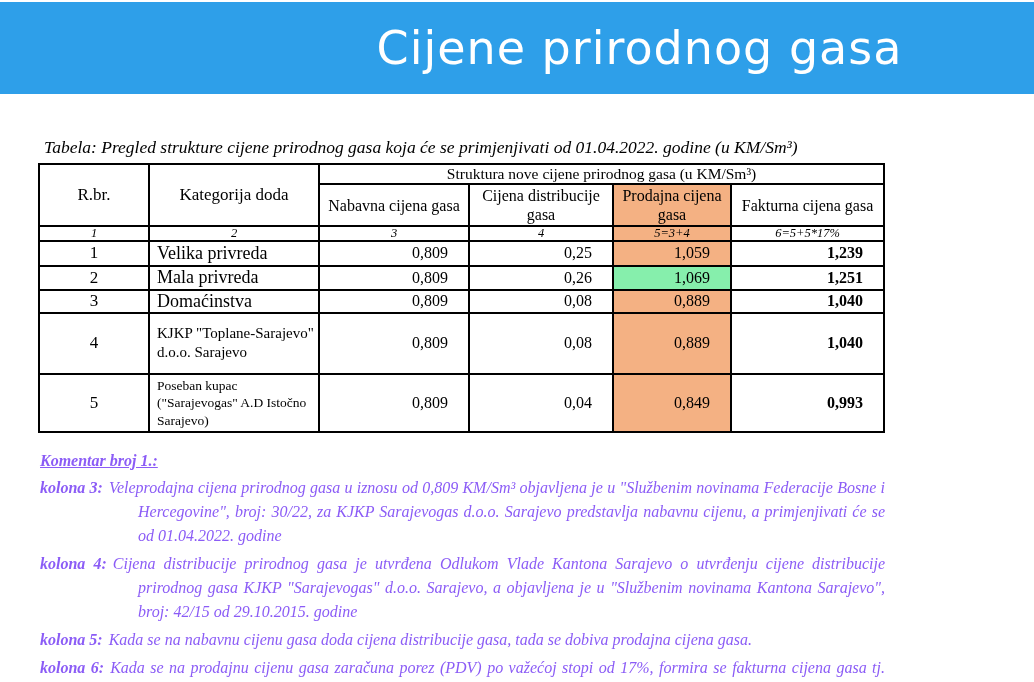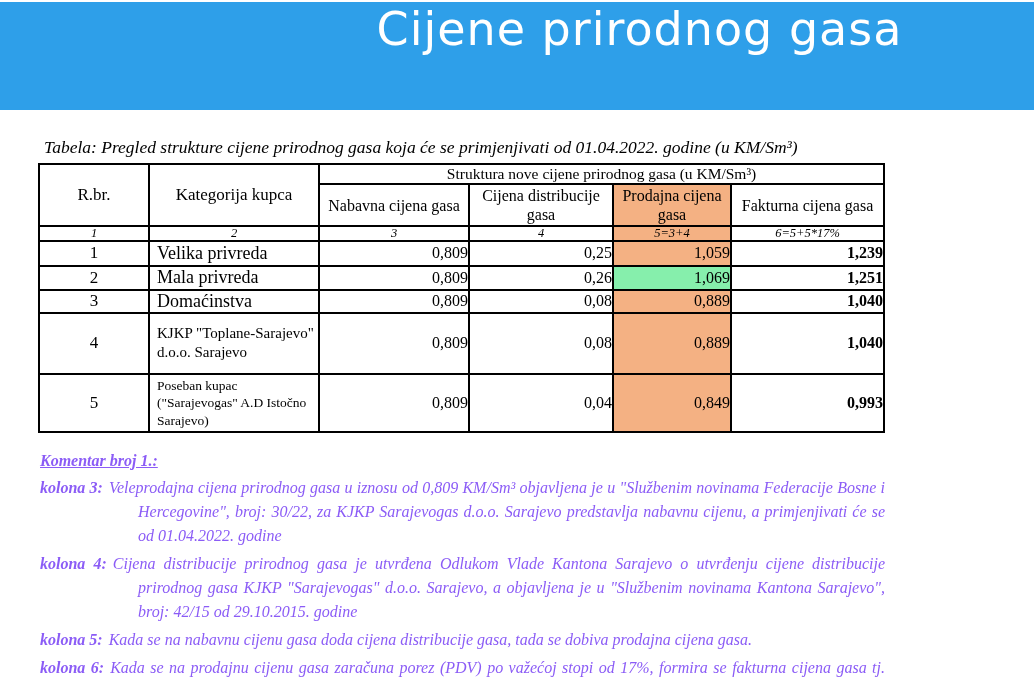--- a/index.html
+++ b/index.html
@@ -5,23 +5,23 @@
   * { margin:0; padding:0; box-sizing:border-box; }
   html,body { background:#fff; }
   .slide {
     position:relative; width:1034px; height:682px;
     background:#ffffff; overflow:hidden;
     font-family:"Liberation Serif", serif;
   }
 
   
   .banner {
-    position:absolute; left:0; top:2px; width:1034px; height:108px;
+    position:absolute; left:0; top:2px; width:1034px; height:92px;
     background:#2e9fe9;
-    display:flex; align-items:flex-start; justify-content:center;
+    display:flex; align-items:center; justify-content:center;
     padding-left:245px;
   }
   .title {
     font-family:"DejaVu Sans", sans-serif;
     font-size:46px; font-weight:400; color:#ffffff;
     letter-spacing:1px; white-space:nowrap;
   }
 
   
   .caption {
@@ -56,21 +56,21 @@
     border-top-width:1px;
     font-size:12.5px; font-style:italic; text-align:center;
     line-height:1; padding:0;
   }
 
   td.rbr { font-size:17px; text-align:center; }
   td.kat { text-align:left; padding-left:7px; padding-right:0; }
   .kat-lg { font-size:18px; }
   .kat-md { font-size:15px;  line-height:1.3; }
   .kat-sm { font-size:13.5px; line-height:1.3; }
-  td.num { font-size:16px; text-align:right; padding-right:0; }
+  td.num { font-size:16px; text-align:right; padding-right:20px; }
   td.bold { font-weight:bold; }
   .hl { background:#f4b183; }
 
   
   .comments {
     position:absolute; left:40px; top:452px; width:845px;
     font-style:italic; font-size:16px; color:#8b5cf6;
   }
   .comments-heading {
     font-weight:bold; text-decoration:underline;
@@ -98,21 +98,21 @@
       <col style="width:110px">
         <col style="width:170px">
         <col style="width:150px">
       <col style="width:144px">
         <col style="width:118px">
         <col style="width:153px">
     </colgroup>
     <thead>
       <tr class="row-span-h">
         <th rowspan="2" class="th-main">R.br.</th>
-        <th rowspan="2" class="th-main">Kategorija kupca</th>
+        <th rowspan="2" class="th-main">Kategorija doda</th>
         <th colspan="4" class="th-span">Struktura nove cijene prirodnog gasa (u KM/Sm³)</th>
       </tr>
       <tr class="row-sub-h">
         <th class="th-sub">Nabavna cijena gasa</th>
         <th class="th-sub">Cijena distribucije gasa</th>
         <th class="th-sub hl" style="background-color: rgb(244, 177, 131);">Prodajna cijena gasa</th>
         <th class="th-sub th-bold">Fakturna cijena gasa</th>
       </tr>
       <tr class="row-formula">
         <td>1</td>

